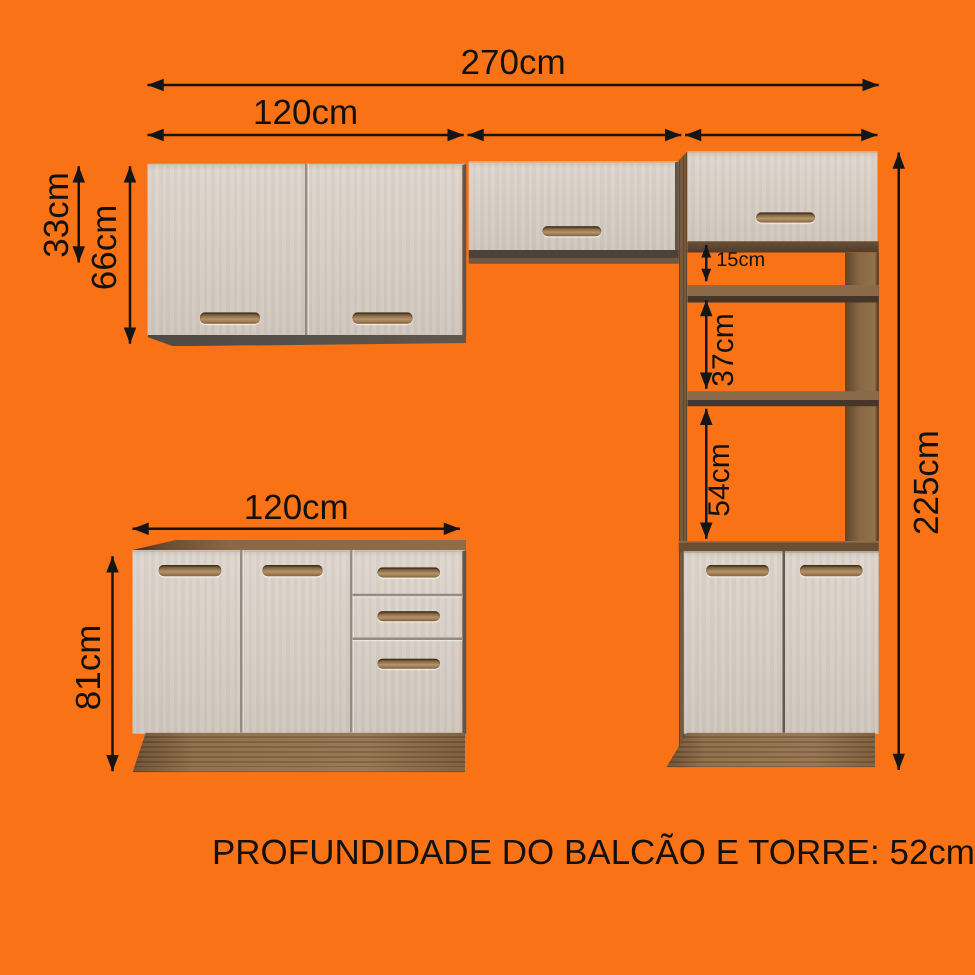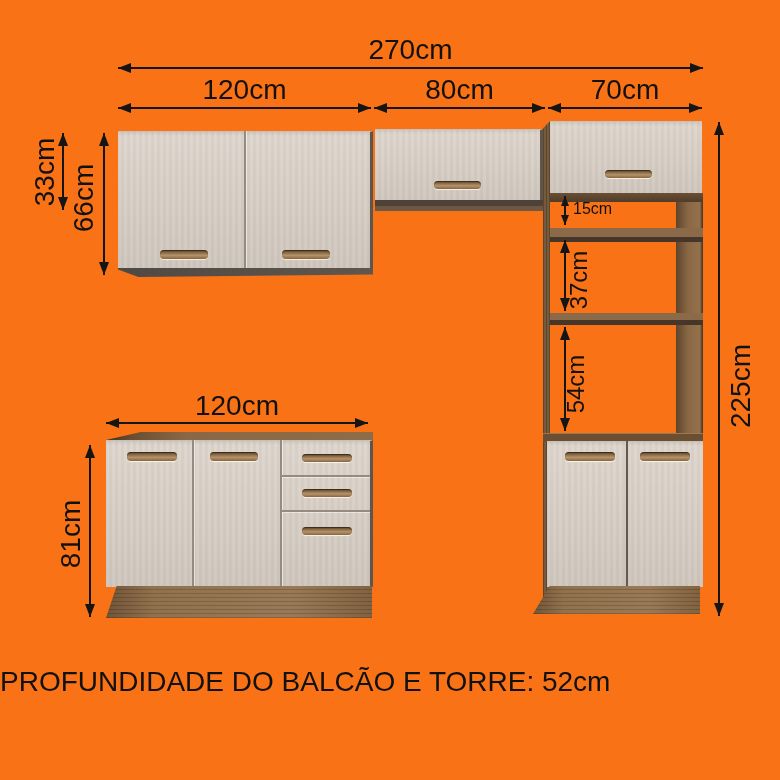--- a/index.html
+++ b/index.html
@@ -19,21 +19,21 @@
   .varrow::after{content:"";position:absolute;bottom:0;left:-4px;width:0;height:0;
     border-left:5px solid transparent;border-right:5px solid transparent;border-top:13px solid #151515;}
   .varrow.sm::before{left:-3px;border-left-width:4px;border-right-width:4px;border-bottom-width:10px;}
   .varrow.sm::after{left:-3px;border-left-width:4px;border-right-width:4px;border-top-width:10px;}
   
   .dim-label{position:absolute;font-size:28px;text-align:center;white-space:nowrap;color:#111;}
   .dim-label.sm{font-size:16px;text-align:left;}
   .vlabel{position:absolute;font-size:28px;white-space:nowrap;color:#111;
     transform:translate(-50%,-50%) rotate(-90deg);}
   .vlabel.sm{font-size:24px;}
-  .footer-line{position:absolute;left:0;width:780px;text-align:left;font-size:28px;color:#111;white-space:nowrap;}
+  .footer-line{position:absolute;left:0;width:780px;text-align:right;font-size:28px;color:#111;white-space:nowrap;}
   
   .cream{
     background:
       repeating-linear-gradient(90deg, rgba(255,255,255,.05) 0 3px, rgba(0,0,0,.025) 3px 6px),
       linear-gradient(180deg,#ded6cd 0%,#d6cdc4 55%,#cfc6bc 100%);
     box-shadow:inset 0 2px 3px rgba(0,0,0,.07);
     border-top:1px solid #c9c0b6;
   }
   .wood-v{
     background:
@@ -56,24 +56,22 @@
 <body>
 
 <div class="canvas">
 
   <div class="dim-label" style="left:118px;top:34px;width:585px">270cm</div>
   <div class="harrow" style="left:118px;top:67px;width:585px"></div>
 
   <div class="dim-label" style="left:118px;top:74px;width:253px">120cm</div>
   <div class="harrow" style="left:118px;top:107px;width:253px"></div>
 
-  <div class="dim-label" style="left:374px;top:74px;width:171px">80cm</div>
   <div class="harrow" style="left:374px;top:107px;width:171px"></div>
 
-  <div class="dim-label" style="left:548px;top:74px;width:154px">70cm</div>
   <div class="harrow" style="left:548px;top:107px;width:154px"></div>
 
   <div class="vlabel" style="left:45px;top:172px">33cm</div>
   <div class="varrow" style="left:62px;top:133px;height:77px"></div>
 
   <div class="vlabel" style="left:84px;top:198px">66cm</div>
   <div class="varrow" style="left:103px;top:133px;height:142px"></div>
 
   <div class="vlabel" style="left:741px;top:386px">225cm</div>
   <div class="varrow" style="left:718px;top:122px;height:494px"></div>

